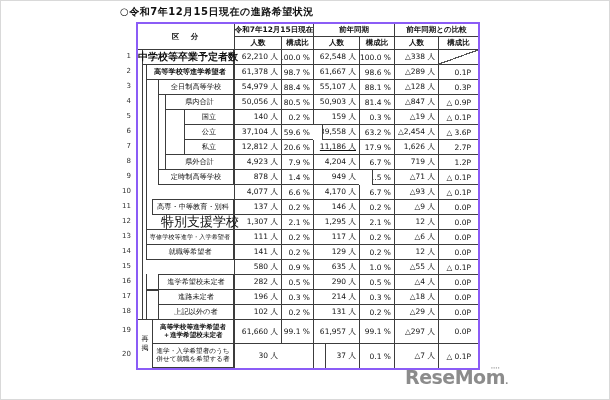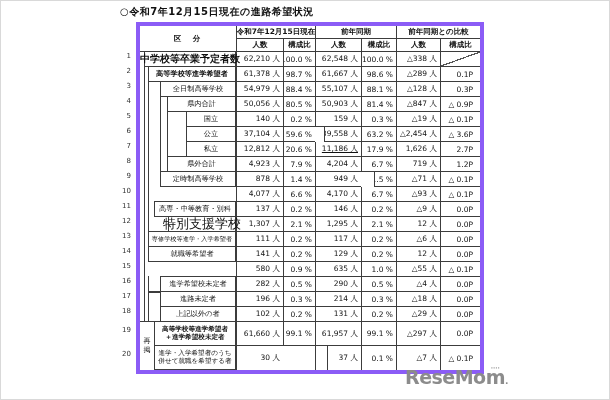--- a/index.html
+++ b/index.html
@@ -13,21 +13,21 @@
   .trow{display:flex;margin-top:3px;}
   
   .gutter{width:13px;display:flex;flex-direction:column;font-size:7px;color:#333;}
   .gutter .sp{height:26px;}
   .gutter .n{display:flex;align-items:center;justify-content:flex-end;padding-right:2px;}
   
   .tbl{
     display:grid;margin-left:3px;
     grid-template-columns:96px 47px 32px 46px 35px 44px 40px;
     grid-template-rows:13px 13px repeat(18,15px) 24px 24px;
-    border:4px solid #8b5cf6;background:#fff;position:relative;
+    border:2px solid #8b5cf6;background:#fff;position:relative;
   }
   .hc{display:flex;align-items:center;justify-content:center;font-size:7.5px;font-weight:bold;
       border-left:1px solid #3c3c3c;box-sizing:border-box;white-space:nowrap;}
   .hc.nl{border-left:none;}
   .hc.bb{border-bottom:1px solid #3c3c3c;}
   .kubun{grid-column:1;grid-row:1/3;letter-spacing:2px;}
   
   .dc{display:flex;align-items:center;justify-content:flex-end;font-size:7.5px;
       border-left:1px solid #3c3c3c;border-bottom:1px solid #3c3c3c;box-sizing:border-box;
       white-space:nowrap;overflow:hidden;}

